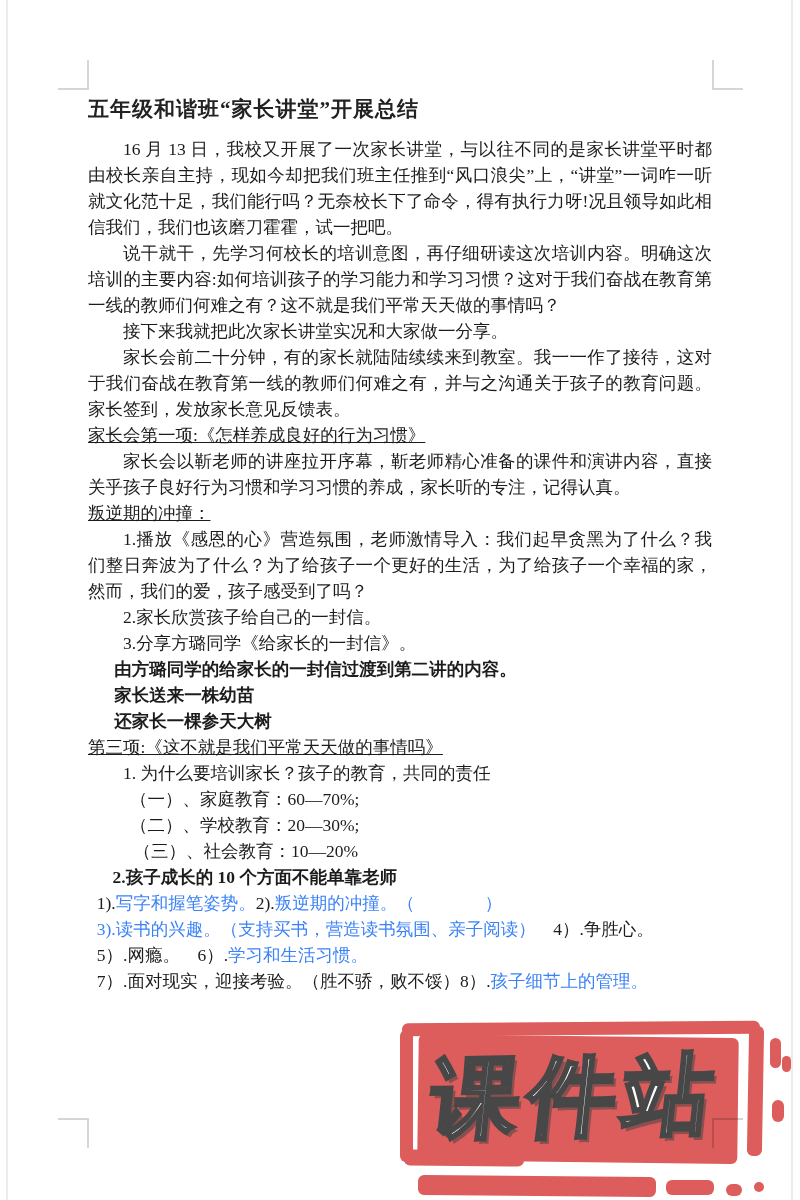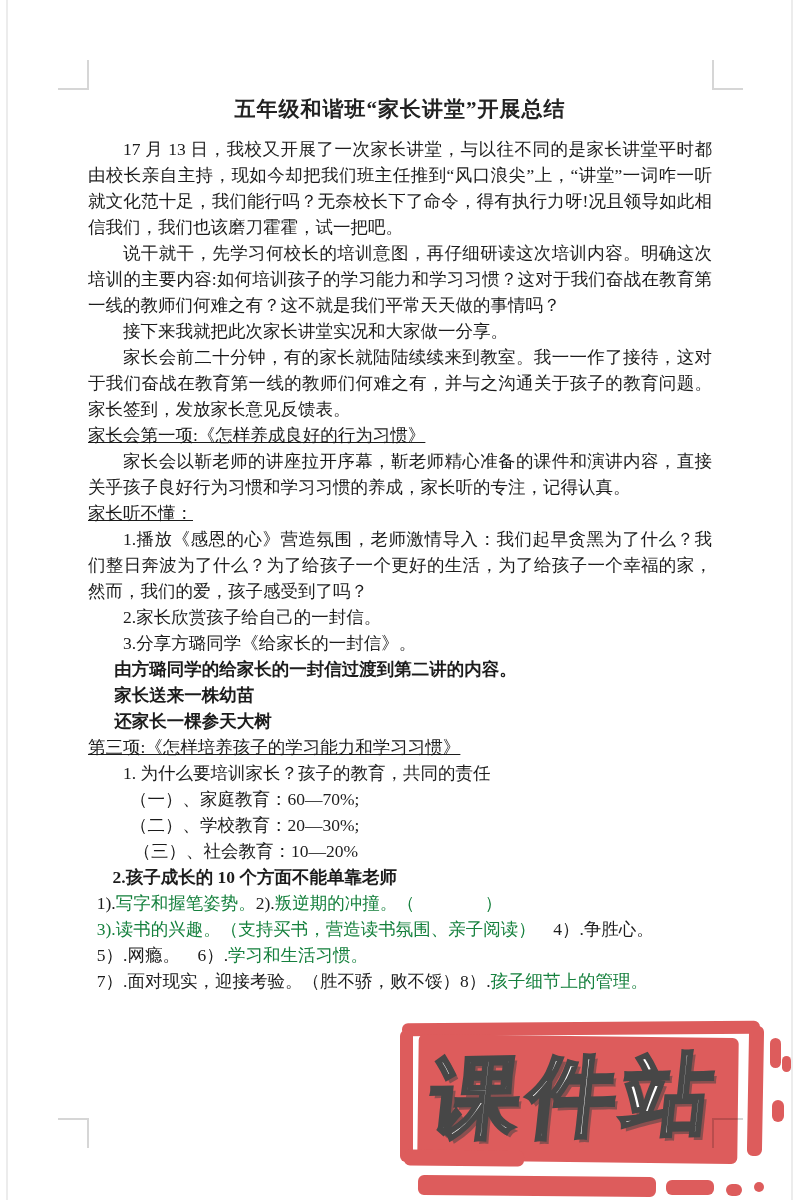--- a/index.html
+++ b/index.html
@@ -18,33 +18,33 @@
   .mark-tr{left:712px;top:60px;border-left:2px solid #d6d6d6;border-bottom:2px solid #d6d6d6;}
   .mark-bl{left:58px;top:1118px;border-right:2px solid #d6d6d6;border-top:2px solid #d6d6d6;}
   .mark-br{left:712px;top:1118px;border-left:2px solid #d6d6d6;border-top:2px solid #d6d6d6;}
 
   .doc{
     position:absolute;left:88px;top:94px;width:624px;
     font-size:17.5px;line-height:26px;color:#1c1c1c;
     text-align:justify;
   }
   .doc-title{
-    text-align:center;font-size:21px;font-weight:600;color:#222;
+    text-align:left;font-size:21px;font-weight:600;color:#222;
     line-height:30px;margin:0 0 12px 0;letter-spacing:1px;
   }
   .doc p{margin:0;padding:0;}
   .ind{text-indent:2em;}
   .noind{text-indent:0;text-decoration:underline;}
   .ind05{text-indent:0.5em;}
   .ind12{text-indent:1.4em;}
   .ind15{text-indent:1.5em;}
   .ind24{text-indent:2.4em;}
   .ind26{text-indent:2.6em;}
   .bold{font-weight:bold;}
-  .mg{color:#15803d;}
+  .mg{color:#3b82f6;}
 
   
   .stamp{position:absolute;left:398px;top:1014px;width:402px;height:190px;pointer-events:none;}
   .stamp-red{position:absolute;inset:0;mix-blend-mode:multiply;}
   .stamp-red div{position:absolute;background:#dd5c5c;border-radius:6px;}
   .sr-top   {left:4px;  top:8px;   width:358px;height:13px; transform:rotate(-0.4deg);}
   .sr-left  {left:2px;  top:16px;  width:13px; height:132px;}
   .sr-right {left:350px;top:12px;  width:15px; height:130px;transform:rotate(1deg);}
   .sr-rdot1 {left:372px;top:24px;  width:11px; height:30px;}
   .sr-rdot2 {left:384px;top:42px;  width:9px;  height:16px;}
@@ -74,34 +74,34 @@
   <div class="edge-line edge-right"></div>
 
   <div class="mark mark-tl"></div>
   <div class="mark mark-tr"></div>
   <div class="mark mark-bl"></div>
   <div class="mark mark-br"></div>
 
   <div class="doc">
     <h1 class="doc-title">五年级和谐班“家长讲堂”开展总结</h1>
 
-    <p class="ind">17 月 13 日，我校又开展了一次家长讲堂，与以往不同的是家长讲堂平时都由校长亲自主持，现如今却把我们班主任推到“风口浪尖”上，“讲堂”一词咋一听就文化范十足，我们能行吗？无奈校长下了命令，得有执行力呀!况且领导如此相信我们，我们也该磨刀霍霍，试一把吧。</p>
+    <p class="ind">16 月 13 日，我校又开展了一次家长讲堂，与以往不同的是家长讲堂平时都由校长亲自主持，现如今却把我们班主任推到“风口浪尖”上，“讲堂”一词咋一听就文化范十足，我们能行吗？无奈校长下了命令，得有执行力呀!况且领导如此相信我们，我们也该磨刀霍霍，试一把吧。</p>
     <p class="ind">说干就干，先学习何校长的培训意图，再仔细研读这次培训内容。明确这次培训的主要内容:如何培训孩子的学习能力和学习习惯？这对于我们奋战在教育第一线的教师们何难之有？这不就是我们平常天天做的事情吗？</p>
     <p class="ind">接下来我就把此次家长讲堂实况和大家做一分享。</p>
     <p class="ind">家长会前二十分钟，有的家长就陆陆续续来到教室。我一一作了接待，这对于我们奋战在教育第一线的教师们何难之有，并与之沟通关于孩子的教育问题。家长签到，发放家长意见反馈表。</p>
     <p class="noind">家长会第一项:《怎样养成良好的行为习惯》</p>
     <p class="ind">家长会以靳老师的讲座拉开序幕，靳老师精心准备的课件和演讲内容，直接关乎孩子良好行为习惯和学习习惯的养成，家长听的专注，记得认真。</p>
-    <p class="noind">家长听不懂：</p>
+    <p class="noind">叛逆期的冲撞：</p>
     <p class="ind">1.播放《感恩的心》营造氛围，老师激情导入：我们起早贪黑为了什么？我们整日奔波为了什么？为了给孩子一个更好的生活，为了给孩子一个幸福的家，然而，我们的爱，孩子感受到了吗？</p>
     <p class="ind">2.家长欣赏孩子给自己的一封信。</p>
     <p class="ind">3.分享方璐同学《给家长的一封信》。</p>
     <p class="ind15 bold">由方璐同学的给家长的一封信过渡到第二讲的内容。</p>
     <p class="ind15 bold">家长送来一株幼苗</p>
     <p class="ind15 bold">还家长一棵参天大树</p>
-    <p class="noind">第三项:《怎样培养孩子的学习能力和学习习惯》</p>
+    <p class="noind">第三项:《这不就是我们平常天天做的事情吗》</p>
     <p class="ind">1. 为什么要培训家长？孩子的教育，共同的责任</p>
     <p class="ind24">（一）、家庭教育：60—70%;</p>
     <p class="ind24">（二）、学校教育：20—30%;</p>
     <p class="ind26">（三）、社会教育：10—20%</p>
     <p class="ind12 bold">2.孩子成长的 10 个方面不能单靠老师</p>
 
     <p class="ind05"><span>1).</span><span class="mg">写字和握笔姿势。</span><span>2).</span><span class="mg">叛逆期的冲撞。（　　　　）</span></p>
     <p class="ind05"><span class="mg">3).读书的兴趣。（支持买书，营造读书氛围、亲子阅读）</span><span>　4）.争胜心。</span></p>
     <p class="ind05"><span>5）.网瘾。　6）.</span><span class="mg">学习和生活习惯。</span></p>
     <p class="ind05"><span>7）.面对现实，迎接考验。（胜不骄，败不馁）8）.</span><span class="mg">孩子细节上的管理。</span></p>

